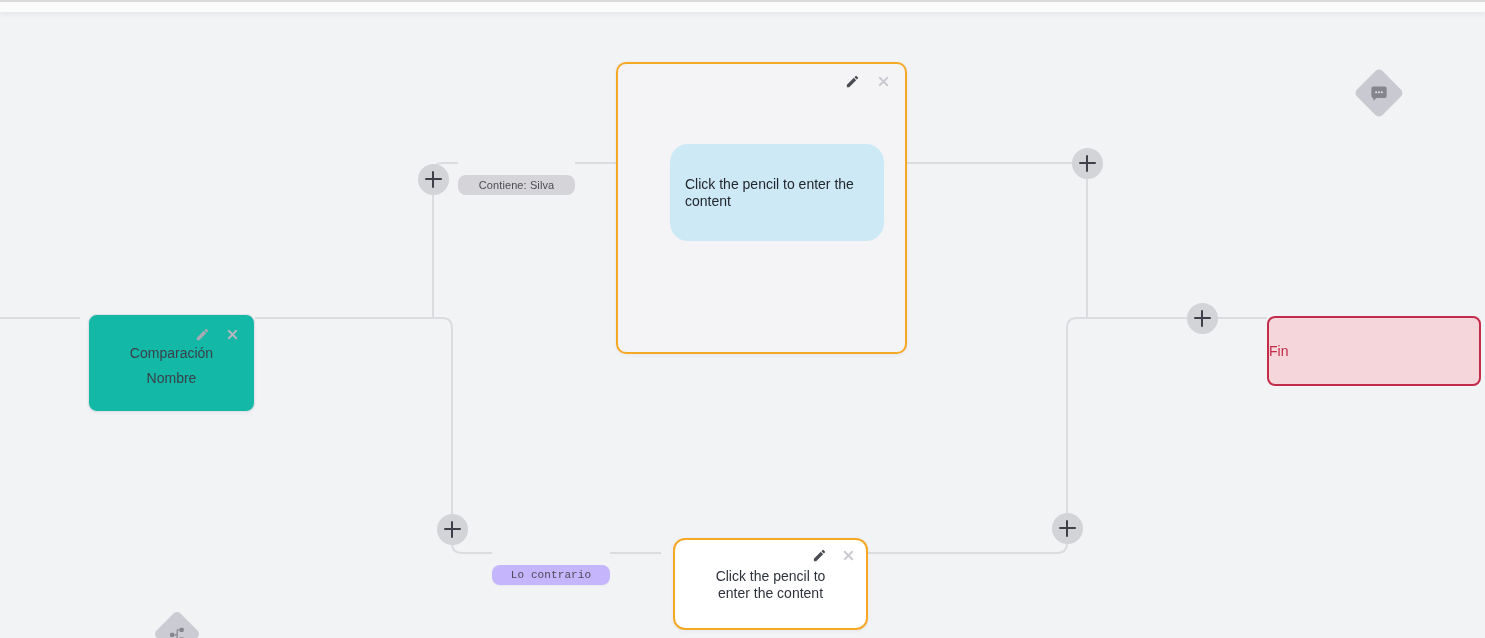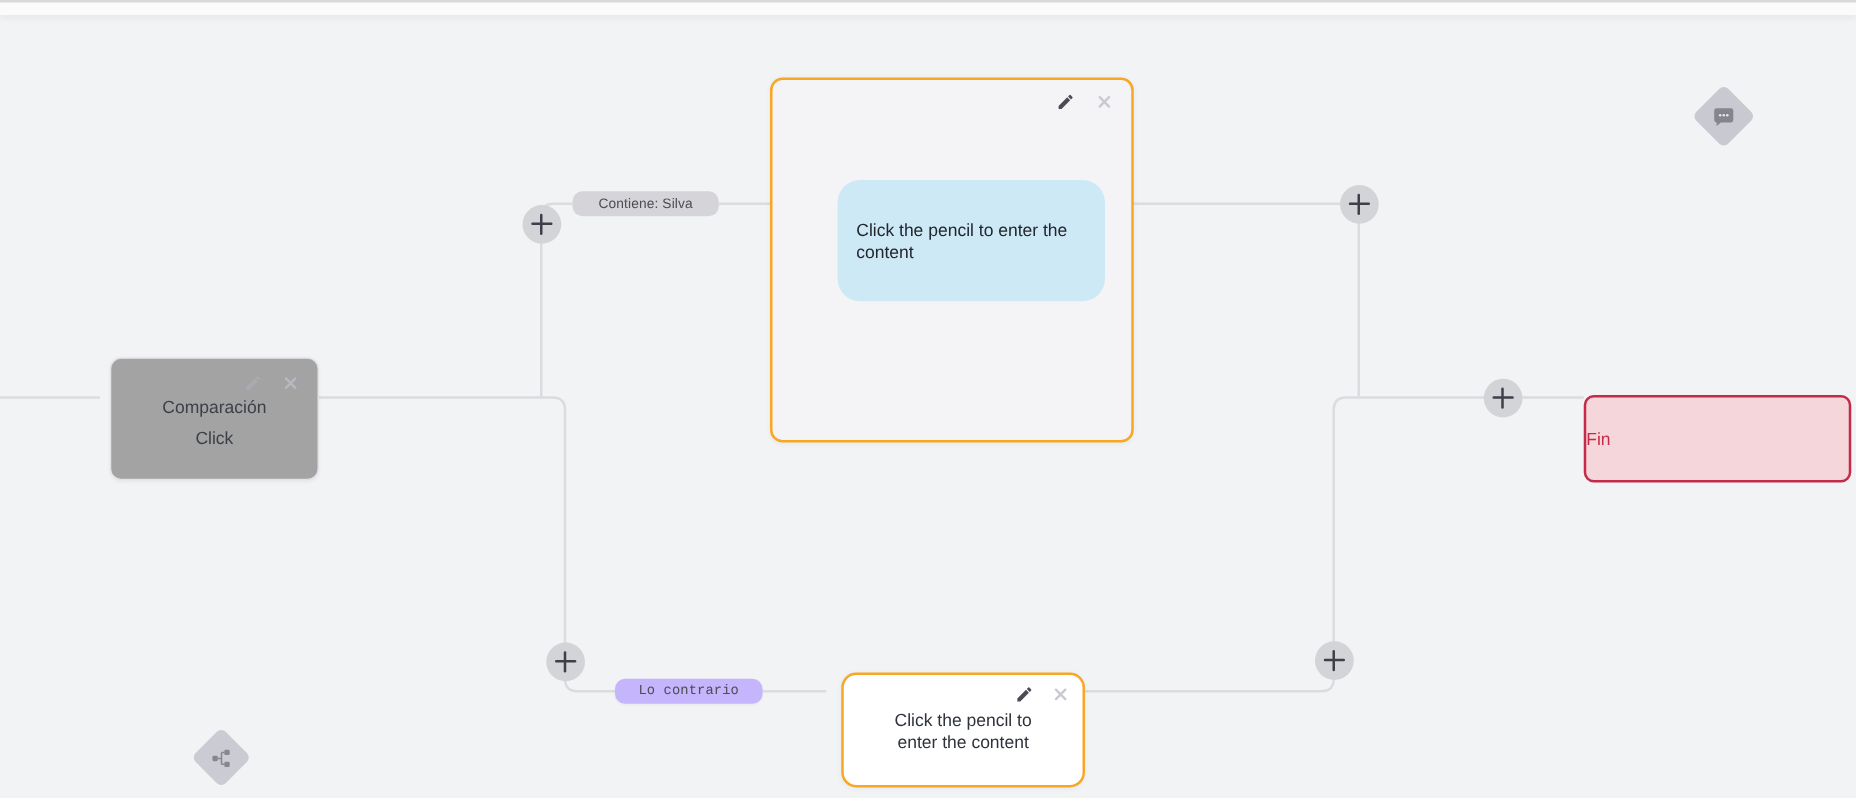--- a/index.html
+++ b/index.html
@@ -33,31 +33,31 @@
   .plus-glyph::before,.plus-glyph::after{
     content:"";position:absolute;background:#3e3f49;border-radius:1px;
   }
   .plus-glyph::before{left:0;top:7.3px;width:17px;height:2.4px;}
   .plus-glyph::after{left:7.3px;top:0;width:2.4px;height:17px;}
 
   
   .pill{
     position:absolute;height:20px;border-radius:8px;z-index:3;
     display:flex;align-items:center;justify-content:center;
-    font-size:11px;color:#4c4c54;letter-spacing:.1px;
+    font-size:11px;color:#4c4c54;letter-spacing:.1px;margin-top:22px;
   }
   .pill.gray{background:#d5d5d9;}
   .pill.white{background:#c4b5fd;box-shadow:0 1px 2px rgba(0,0,0,.05);font-family:Liberation Mono, monospace;}
 
   
   .node{position:absolute;box-sizing:border-box;z-index:5;margin-top:32px;}
 
   .node-comparison{
-    left:88px;top:254px;width:167px;height:98px;
-    background:#a3a3a3;border:1px solid #e2e2e6;border-radius:9px;
+    left:88px;top:282px;width:167px;height:98px;
+    background:#14b8a6;border:1px solid #e2e2e6;border-radius:9px;
     box-shadow:0 1px 3px rgba(40,40,60,.06);
     padding-left:36px;
   }
   .node-icons{
     position:absolute;right:14px;top:12px;display:flex;gap:15px;align-items:center;z-index:6;
   }
   .icon-btn{width:15px;height:15px;display:block;cursor:pointer;}
   .comparison-text{
     position:absolute;left:0;top:26px;width:100%;text-align:center;
     font-size:14px;color:#3a3f48;line-height:25px;
@@ -164,21 +164,21 @@
           </svg>
       </span>
       <span class="icon-btn">
         <svg viewBox="0 0 24 24" width="15" height="15">
             <path d="M6 6 18 18 M18 6 6 18" stroke="#b7b8c0" stroke-width="3" stroke-linecap="round"></path>
           </svg>
       </span>
     </div>
     <div class="comparison-text">
       <div>Comparación</div>
-      <div>Click</div>
+      <div>Nombre</div>
     </div>
     <div class="diamond diamond-comparison">
       <span class="un">
         <svg viewBox="0 0 16 16" width="15" height="15">
           <rect x="0.5" y="5.8" width="4.6" height="4.6" rx="1.2" fill="#85868e"></rect>
           <rect x="10.6" y="0.6" width="4.6" height="4.6" rx="1.2" fill="#85868e"></rect>
           <rect x="10.6" y="10.8" width="4.6" height="4.6" rx="1.2" fill="#85868e"></rect>
           <path d="M5.1 8.1 H8.2 M8.2 2.9 H10.6 M8.2 13.1 H10.6 M8.2 2.9 V13.1" stroke="#85868e" stroke-width="1.3" fill="none"></path>
         </svg>
       </span>

